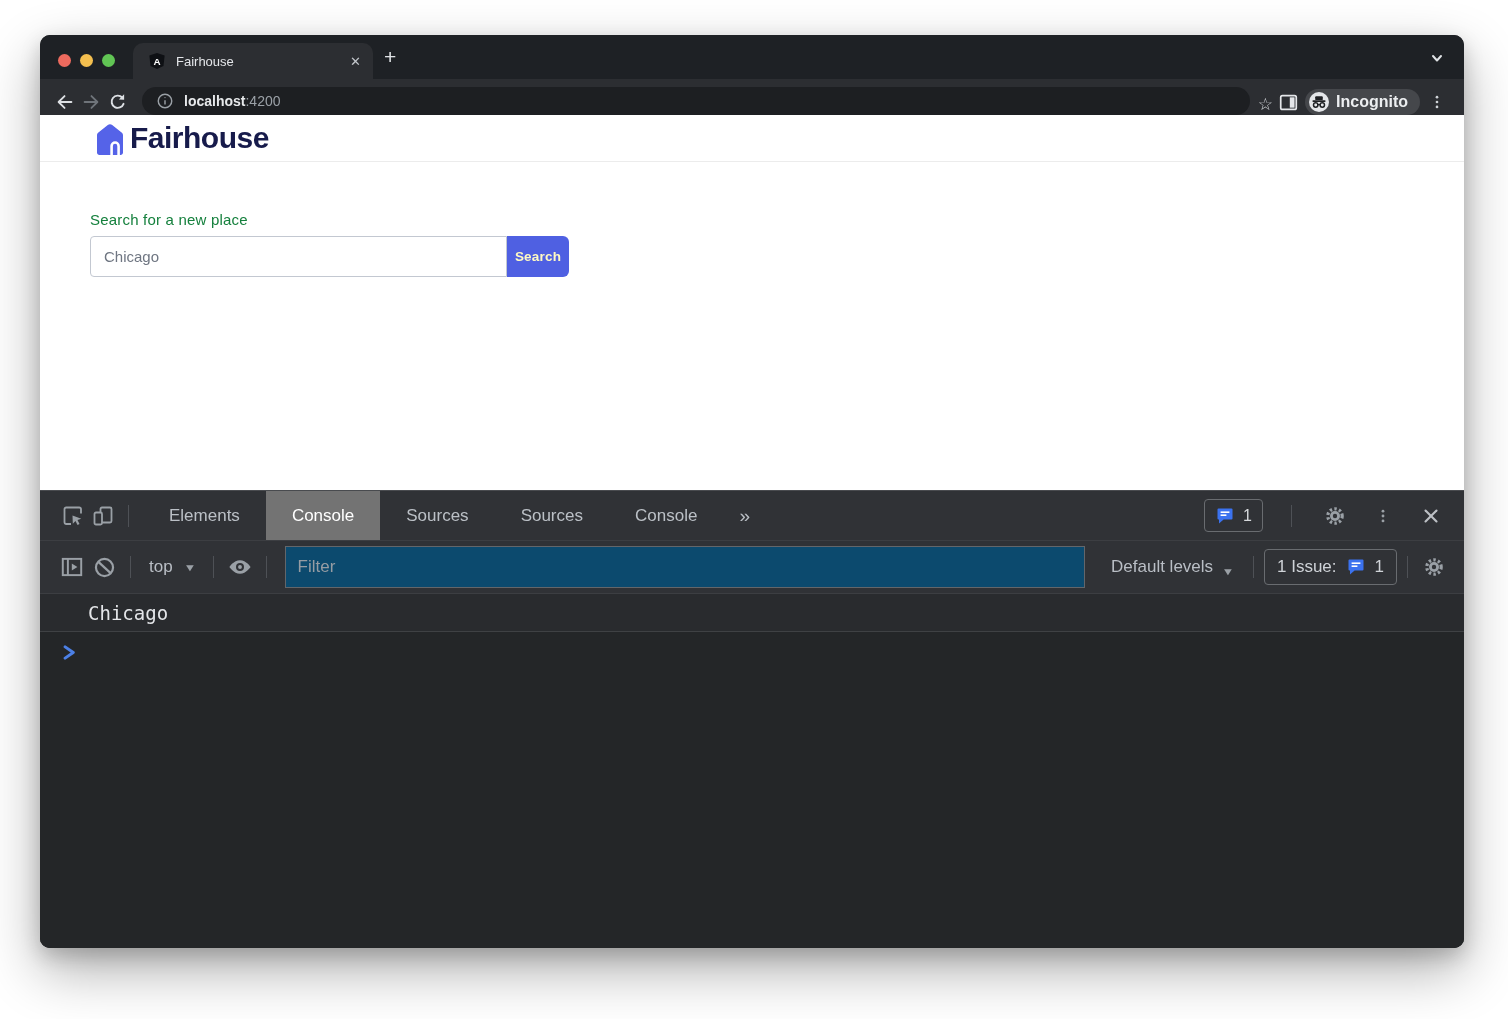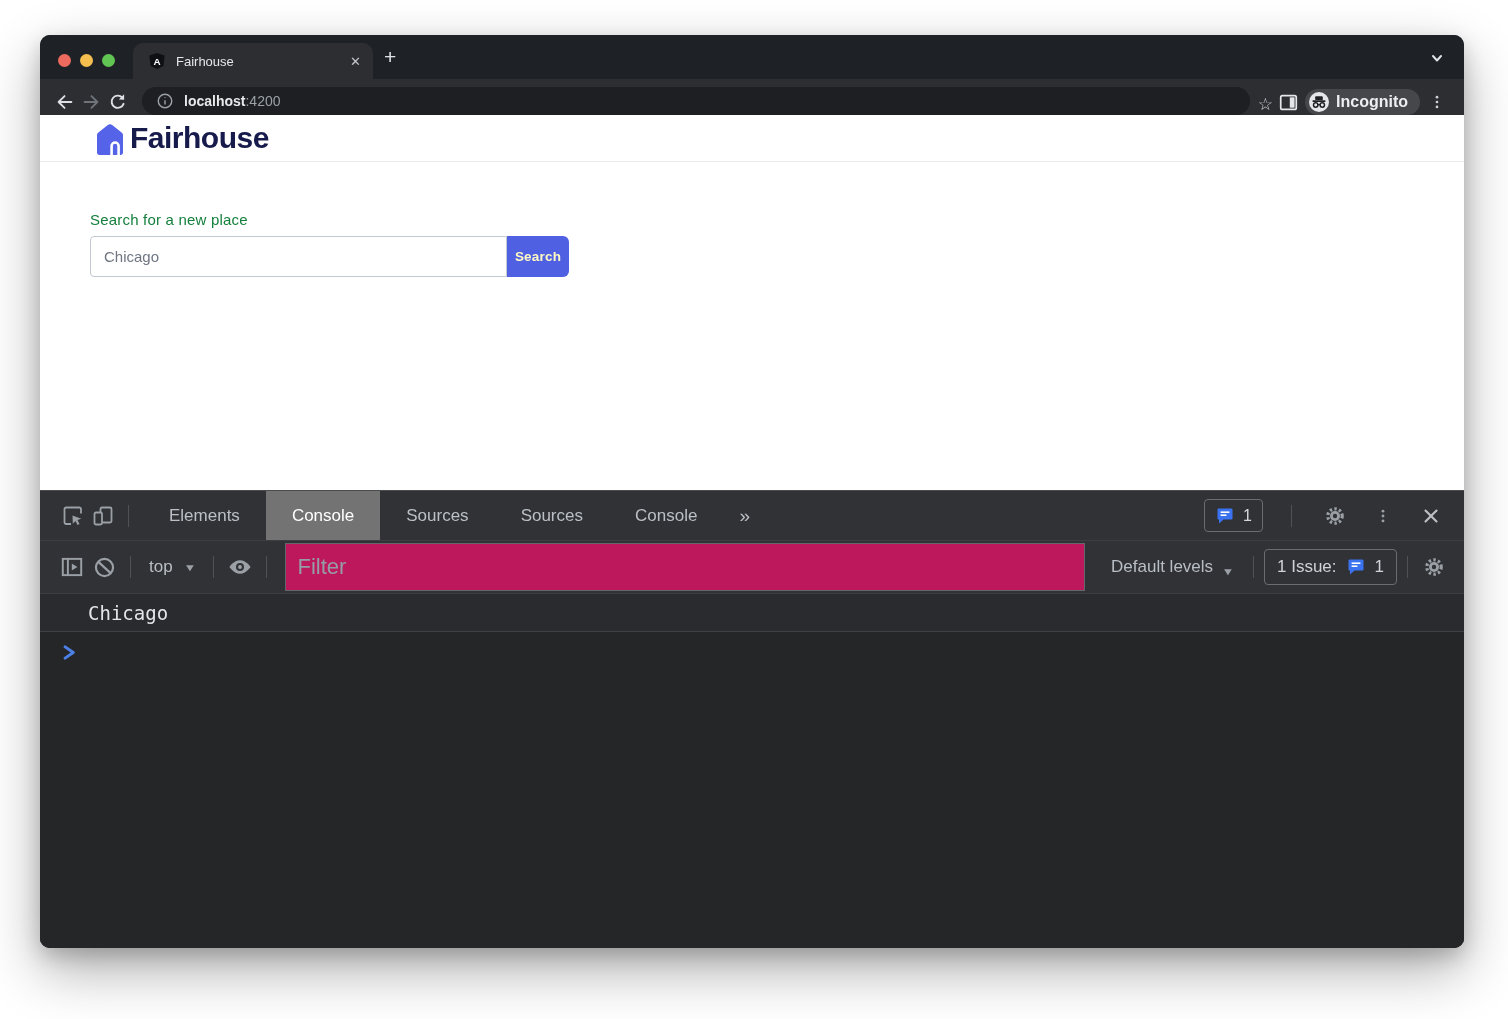--- a/index.html
+++ b/index.html
@@ -73,22 +73,22 @@
   .badge-btn {
     height:33px; border:1px solid #696c70; border-radius:4px; display:flex; align-items:center;
     gap:8px; padding:0 10px; color:#d6d9dc; font-size:16px;
   }
   
   .dt-toolbar { height:53px; background:#303236; border-bottom:1px solid #3c3e42; display:flex; align-items:center; padding:0 14px 0 16px; flex:none; }
   .dt-toolbar .iconbtn { width:32px; display:flex; justify-content:center; }
   .ctx { display:flex; align-items:center; gap:12px; padding:0 8px; font-size:17px; color:#b9bec5; }
   .caret { font-size:10px; color:#9aa0a6; transform:scaleX(1.3); display:inline-block; }
   .filter-input {
-    flex:1; height:48px; margin:0 16px 0 8px; background:#be185d; border:1px solid #63666a;
-    color:#c9cdd2; font-size:22px; padding:0 12px; outline:none;
+    flex:1; height:42px; margin:0 16px 0 8px; background:#0c4a6e; border:1px solid #63666a;
+    color:#c9cdd2; font-size:17px; padding:0 12px; outline:none;
     font-family:"Liberation Sans", sans-serif;
   }
   .filter-input::placeholder { color:#969ca3; }
   .levels { display:flex; align-items:flex-end; gap:10px; font-size:17px; color:#b9bec5; padding:0 10px; white-space:nowrap; }
   .issue-btn {
     height:36px; border:1px solid #696c70; border-radius:4px; display:flex; align-items:center;
     gap:9px; padding:0 12px; color:#cfd3d8; font-size:17px; white-space:nowrap;
   }
   
   .console-msg {

